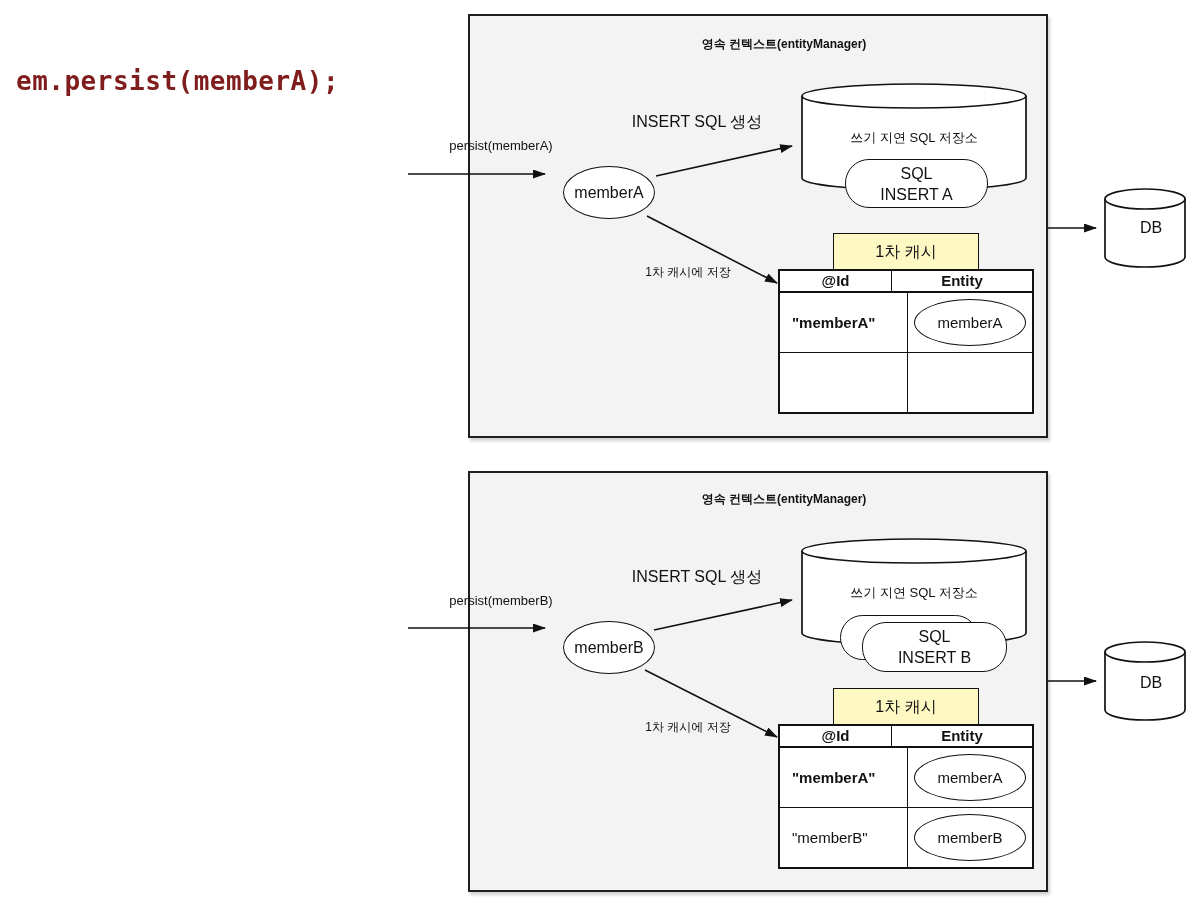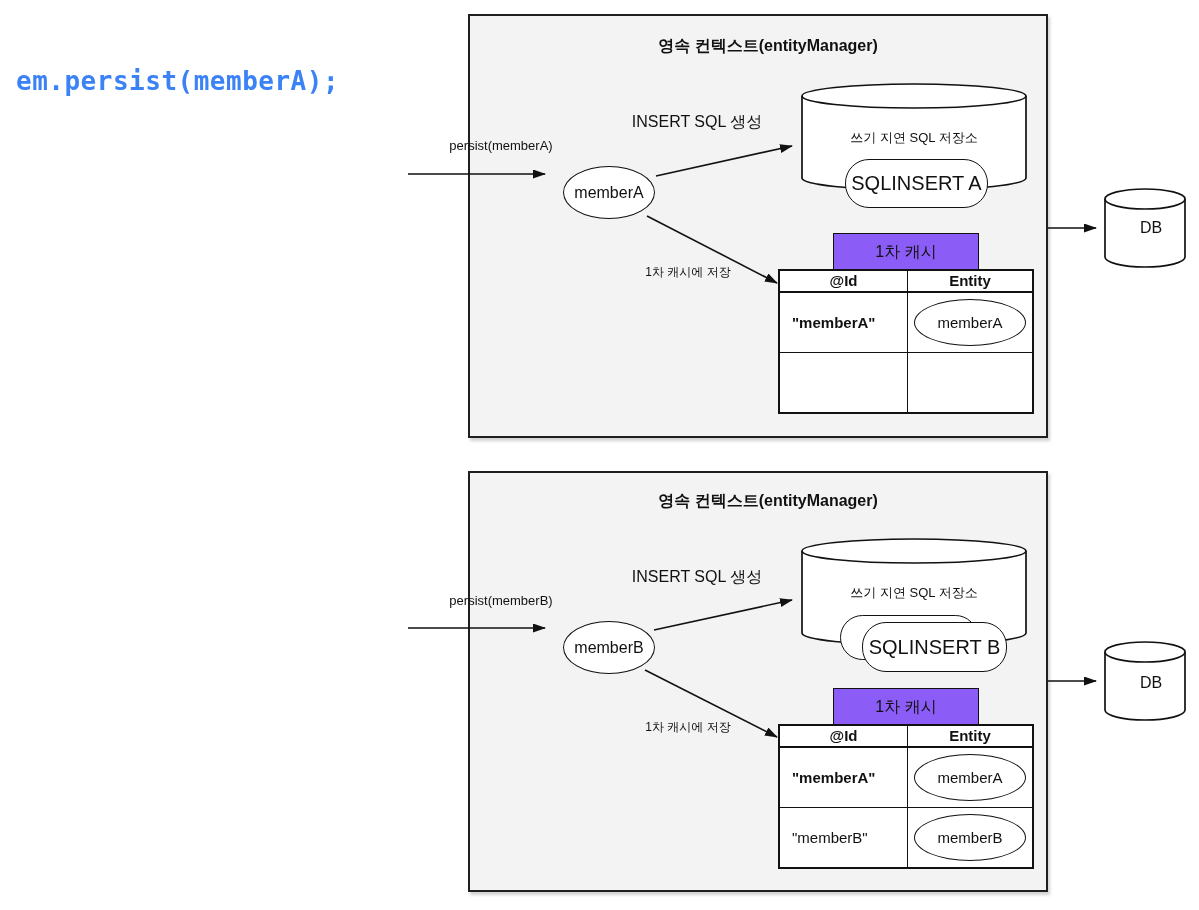--- a/index.html
+++ b/index.html
@@ -1,62 +1,62 @@
 <!DOCTYPE html>
 <html><head>
 <meta charset="utf-8">
 <style>
   html,body{margin:0;padding:0;background:#fff;}
   .page{position:relative;width:1199px;height:910px;background:#fff;overflow:hidden;
         font-family:"Liberation Sans",sans-serif;color:#111;}
 
   
   .code{position:absolute;left:16px;font-family:"DejaVu Sans Mono",monospace;
-        font-weight:bold;font-size:26px;line-height:30px;letter-spacing:.5px;color:#3b82f6;}
+        font-weight:bold;font-size:26px;line-height:30px;letter-spacing:.5px;color:#7f1d1d;}
   .code1{top:66px}
   .code2{top:511px}
 
   
   .diagram{position:absolute;left:380px;width:819px;height:460px;}
   .d1{top:0}
   .d2{top:455px}
 
   .pc-box{position:absolute;left:88px;top:14px;width:580px;height:424px;background:#f3f3f3;
           border:2.5px solid #1f1f1f;box-shadow:2px 3px 3px rgba(0,0,0,.18);box-sizing:border-box;}
   .d2 .pc-box{top:16px;height:421px;}
 
   svg.layer{position:absolute;left:0;top:0;width:819px;height:460px;}
   svg.layer line{stroke:#111;stroke-width:1.6px;}
   .cyl{fill:#fff;stroke:#111;stroke-width:1.7px;}
 
-  .pc-title{position:absolute;left:72px;top:36px;width:632px;text-align:center;
-            font-weight:bold;font-size:16px;}
+  .pc-title{position:absolute;left:88px;top:36px;width:632px;text-align:center;
+            font-weight:bold;font-size:12px;}
   .persist-label{position:absolute;left:38px;top:138px;width:166px;text-align:center;font-size:13px;}
   .entity-ellipse{position:absolute;left:183px;top:166px;width:92px;height:53px;background:#fff;
                   border:1.7px solid #111;border-radius:50%;display:flex;align-items:center;
                   justify-content:center;font-size:16px;box-sizing:border-box;}
   .insert-label{position:absolute;left:224px;top:112px;width:186px;text-align:center;font-size:16px;}
   .store-label{position:absolute;left:422px;top:129px;width:224px;text-align:center;font-size:13px;}
 
   .sql-rect{position:absolute;background:#fff;border:1.9px solid #111;border-radius:24px;
-            display:flex;flex-direction:row;align-items:center;justify-content:center;
-            font-size:20px;line-height:21px;box-sizing:border-box;}
+            display:flex;flex-direction:column;align-items:center;justify-content:center;
+            font-size:16px;line-height:21px;box-sizing:border-box;}
   .d1 .sql-rect.front{left:465px;top:159px;width:143px;height:49px;}
   .d2 .sql-rect.back {left:460px;top:160px;width:138px;height:45px;}
   .d2 .sql-rect.front{left:482px;top:167px;width:145px;height:50px;}
 
   .cache-save-label{position:absolute;left:240px;top:264px;width:136px;text-align:center;font-size:12px;}
-  .cache-title{position:absolute;left:453px;top:233px;width:146px;height:38px;background:#8b5cf6;
+  .cache-title{position:absolute;left:453px;top:233px;width:146px;height:38px;background:#fef9c3;
                border:1.7px solid #111;display:flex;align-items:center;justify-content:center;
                font-size:16px;box-sizing:border-box;}
 
   .cache-table{position:absolute;left:398px;top:269px;width:256px;background:#fff;
                border:2px solid #111;box-sizing:border-box;}
   .ct-head{display:flex;height:20px;border-bottom:2.5px solid #111;font-weight:bold;font-size:15px;}
-  .ct-head .c1{width:128px;border-right:1.6px solid #111;text-align:center;line-height:20px;box-sizing:border-box;}
+  .ct-head .c1{width:112px;border-right:1.6px solid #111;text-align:center;line-height:20px;box-sizing:border-box;}
   .ct-head .c2{flex:1;text-align:center;line-height:20px;}
   .ct-row{display:flex;height:59px;}
   .ct-row + .ct-row{border-top:1.6px solid #111;}
   .ct-row .c1{width:128px;border-right:1.6px solid #111;display:flex;align-items:center;
               padding-left:12px;font-size:15px;font-weight:bold;box-sizing:border-box;}
   .ct-row .c1.normal{font-weight:400;}
   .ct-row .c2{flex:1;display:flex;align-items:center;justify-content:center;}
   .cell-ellipse{width:112px;height:47px;border:1.6px solid #111;border-radius:50%;background:#fff;
                 display:flex;align-items:center;justify-content:center;font-size:15px;box-sizing:border-box;}
 

